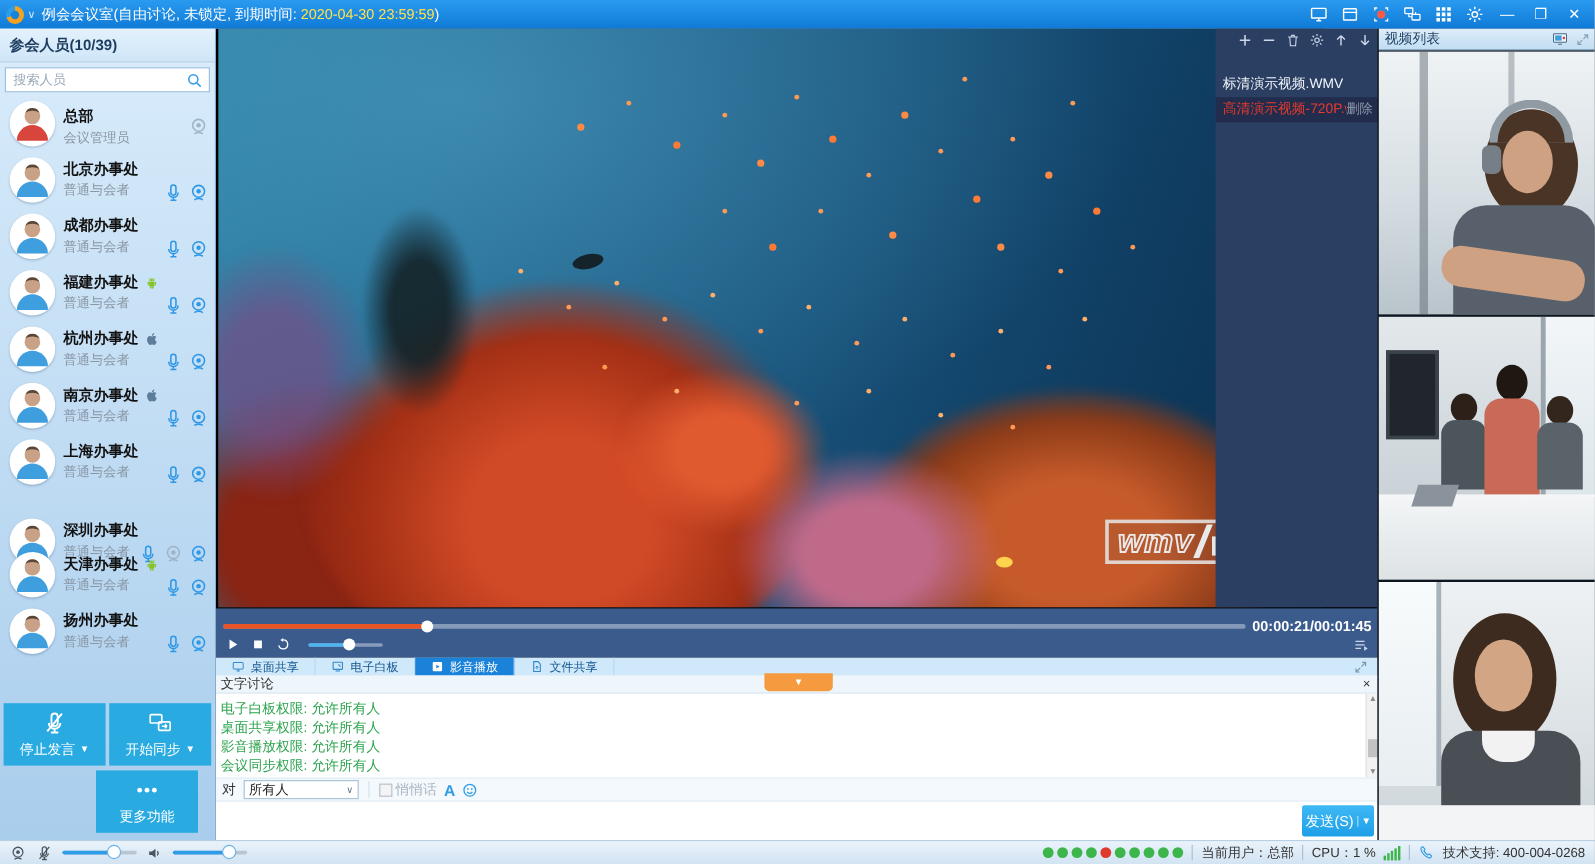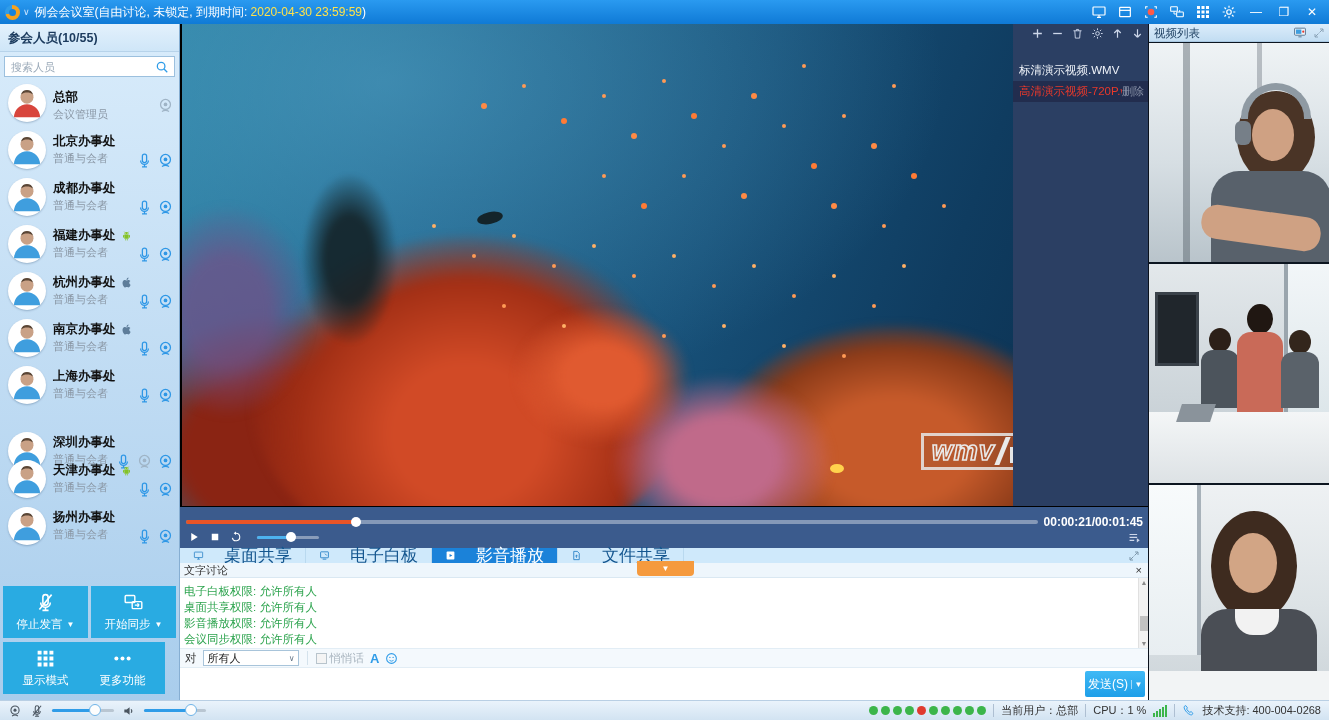--- a/index.html
+++ b/index.html
@@ -81,21 +81,21 @@
 .ptime{position:absolute;right:5px;top:8px;color:#fff;font-size:12px;font-weight:bold;}
 .pctrl{position:absolute;left:8px;bottom:2px;display:flex;align-items:center;gap:9px;height:18px;}
 .pc-ic{width:12px;height:12px;color:#fff;}
 .vol-track{position:relative;width:62px;height:3px;background:rgba(255,255,255,.4);border-radius:2px;margin-left:6px;}
 .vol-fill{height:3px;background:#4db2ef;border-radius:2px;}
 .vol-knob{position:absolute;top:-4px;width:10px;height:10px;border-radius:50%;background:#fff;margin-left:-5px;}
 .plist-toggle{position:absolute;right:6px;bottom:3px;width:15px;height:14px;color:#cdd7ea;}
 
 
 .tabbar{position:absolute;left:0;top:524px;width:968px;height:16px;background:#cfe9fb;border-bottom:1px solid #a8cfec;display:flex;align-items:stretch;}
-.tab{display:flex;align-items:center;gap:20px;padding:0 13px;font-size:17px;color:#14568f;border-right:1px solid #b9d9ef;cursor:pointer;}
+.tab{display:flex;align-items:center;gap:5px;padding:0 13px;font-size:10px;color:#14568f;border-right:1px solid #b9d9ef;cursor:pointer;}
 .tab svg{width:11px;height:11px;color:#2f86c8;}
 .tab.active{background:#1b82d9;color:#fff;}
 .tab.active svg{color:#fff;}
 .fs-ic{position:absolute;right:8px;top:2px;width:12px;height:12px;color:#7d97ab;}
 .orange-handle{position:absolute;left:457px;top:537px;width:57px;height:15px;background:#f59a3e;border-radius:0 0 4px 4px;display:flex;align-items:center;justify-content:center;color:#fff;font-size:8px;z-index:6;}
 
 
 .chat{position:absolute;left:0;top:539px;width:968px;height:137px;background:#fff;}
 .chat-header{position:absolute;left:0;top:0;width:100%;height:15px;background:#eef6fc;border-bottom:1px solid #dae8f2;font-size:11px;color:#333;line-height:15px;padding-left:4px;}
 .chat-close{position:absolute;right:6px;top:1px;font-size:11px;color:#333;line-height:13px;cursor:pointer;}
@@ -325,21 +325,21 @@
       <svg class="tb-ic">
           <use href="#i-gear"></use>
         </svg>
       <div class="winbtn">—</div>
       <div class="winbtn">❐</div>
       <div class="winbtn">✕</div>
     </div>
   </div>
 
   <div class="sidebar">
-    <div class="sb-header">参会人员(10/55)</div>
+    <div class="sb-header">参会人员(10/39)</div>
     <div class="sb-search">
       <input placeholder="搜索人员" style="">
       <svg class="search-ic">
           <use href="#i-search"></use>
         </svg>
     </div>
 
     <div class="prow" style="top:56px">
       <div class="avatar"><svg viewBox="0 0 24 24">
             <use href="#i-person-red"></use>
@@ -532,28 +532,20 @@
           <span class="dd">▼</span>
         </div>
     </div>
     <div class="ctr-btn" style="left:91px;top:562px">
       <svg>
           <use href="#i-sync"></use>
         </svg>
       <div class="ctr-lbl">
           <span>开始同步</span>
           <span class="dd">▼</span>
-        </div>
-    </div>
-    <div class="ctr-btn" style="left:3px;top:618px">
-      <svg>
-          <use href="#i-grid"></use>
-        </svg>
-      <div class="ctr-lbl">
-          <span>显示模式</span>
         </div>
     </div>
     <div class="ctr-btn" style="left:80px;top:618px">
       <svg>
           <use href="#i-more"></use>
         </svg>
       <div class="ctr-lbl">
           <span>更多功能</span>
         </div>
     </div>

